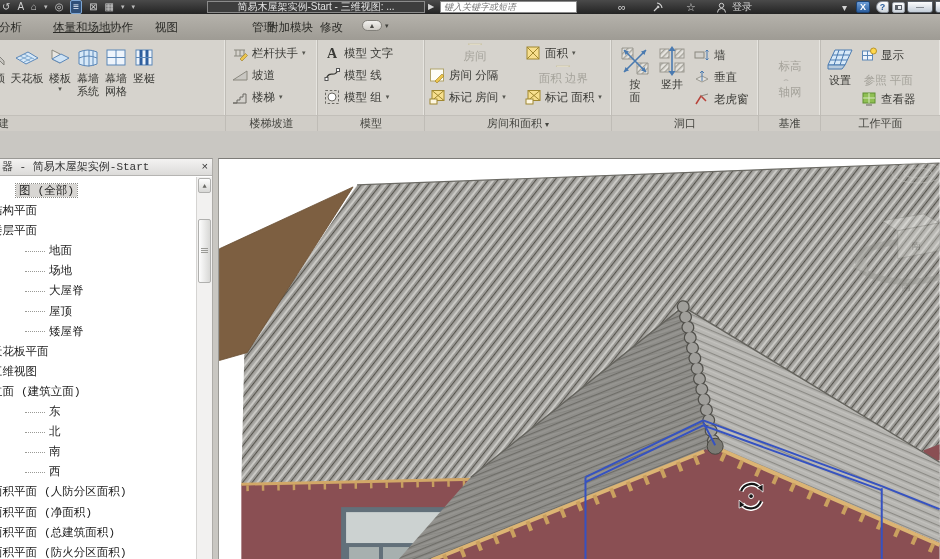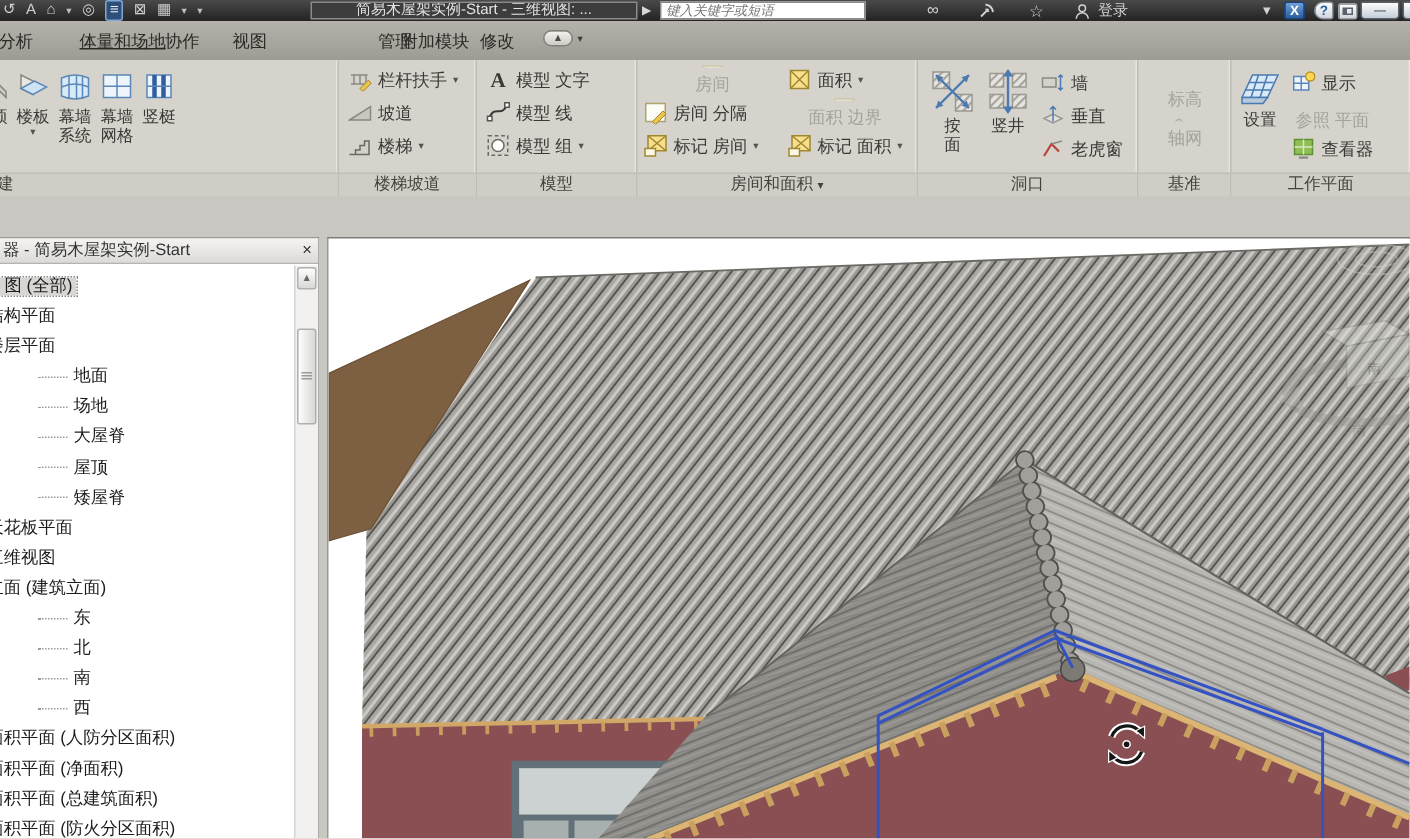--- a/index.html
+++ b/index.html
@@ -53,30 +53,30 @@
   .smallbtn{display:flex;align-items:center;gap:4px;font-size:11.5px;color:#3a3a36;height:22px;padding:0 2px;white-space:nowrap;}
   .smallbtn .caret,.bigbtn .caret{font-size:7px;color:#55554f;}
   .dis{color:#a5a39b;flex-direction:column;}
   .col{display:flex;flex-direction:column;justify-content:flex-start;}
   .clip{margin-left:-22px;}
   .plabel.left{text-align:left;margin-left:-13px;}
   
   .content{position:absolute;top:158px;left:0;width:940px;height:401px;display:flex;}
   .gapstrip{position:absolute;top:131px;left:0;width:940px;height:27px;background:#c9c7c2;}
   
-  .browser{position:relative;width:213px;height:401px;background:#fff;border-right:1px solid #aeaca8;border-top:1px solid #9a9995;}
+  .browser{position:relative;width:213px;height:401px;background:#fff;border-right:1px solid #aeaca8;border-top:1px solid #9a9995;font-family:Liberation Mono, monospace;}
   .btitle{position:relative;height:17px;background:linear-gradient(#f4f3f2,#dcdbd9);border-bottom:1px solid #b5b4b2;
     font-size:11px;color:#333;line-height:16px;padding-left:2px;white-space:nowrap;overflow:hidden;}
   .bclose{position:absolute;right:4px;top:1px;font-size:11px;color:#333;line-height:15px;}
   .tree{position:absolute;top:22px;left:0;right:16px;bottom:0;overflow:hidden;}
   .ti{height:20.1px;line-height:20px;font-size:11.5px;color:#1c1c1c;white-space:nowrap;}
   .l0{margin-left:-9px;}
   .l1{padding-left:25px;}
   .dots{display:inline-block;width:20px;height:1px;border-bottom:1px dotted #9a9a96;vertical-align:middle;margin-right:4px;}
-  .sel{margin-left:0;}
+  .sel{margin-left:16px;}
   .sel .sbox{background:#d8d6d3;outline:1px dotted #8a8a86;padding:0 3px;}
   .vscroll{position:absolute;top:18px;right:0;width:16px;bottom:0;background:#f2f1f0;border-left:1px solid #d5d4d2;}
   .varrow{position:absolute;top:1px;left:1px;width:13px;height:15px;background:linear-gradient(#fdfdfd,#d8d8d6);
     border:1px solid #b0b0ae;border-radius:2px;font-size:7px;color:#6a6a66;text-align:center;line-height:14px;}
   .vthumb{position:absolute;top:42px;left:1px;width:13px;height:64px;background:linear-gradient(90deg,#fdfdfd,#d8d8d6);
     border:1px solid #b0b0ae;border-radius:2px;}
   .vthumb i{display:block;width:7px;margin:28px auto 0;border-top:1px solid #9a9a96;box-shadow:0 2px 0 #9a9a96,0 4px 0 #9a9a96;}
   
   .viewgap{width:5px;height:401px;background:#c9c7c2;}
   .viewport{position:relative;width:722px;height:401px;background:#fff;border-top:1px solid #7d7c78;border-left:1px solid #9a9995;}
@@ -165,20 +165,29 @@
       <div class="bigbtn clip">
         <span class="ic">
           <svg width="22" height="22">
               <polygon points="1,14 11,4 21,14 21,18 11,8 1,18" fill="#c9c7c2" stroke="#85837d"></polygon>
             </svg>
           </span>
         <span class="lbl2 w24">屋顶</span>
       </div>
       <div class="bigbtn">
         <span class="ic">
+          <svg width="24" height="18">
+              <polygon points="1,9 13,3 23,9 11,15" fill="#d8e9f8" stroke="#5b87b8"></polygon>
+          <path d="M5,7 l10,5 M9,5 l10,5 M5,11 l8,-4 M9,13 l8,-4" stroke="#7fa9d0" stroke-width="1" fill="none"></path>
+            </svg>
+          </span>
+        <span class="lbl2" style="width:36px;">天花板</span>
+      </div>
+      <div class="bigbtn">
+        <span class="ic">
           <svg width="24" height="20">
               <polygon points="4,2 4,11 12,15 12,6" fill="#e8e6e1" stroke="#8a887f"></polygon>
           <polygon points="4,11 12,15 21,10 13,6" fill="#cfe3f5" stroke="#5b87b8"></polygon>
             </svg>
           </span>
         <span class="lbl2 w24">楼板</span>
         <span class="caret">▾</span>
       </div>
       <div class="bigbtn">
         <span class="ic">

